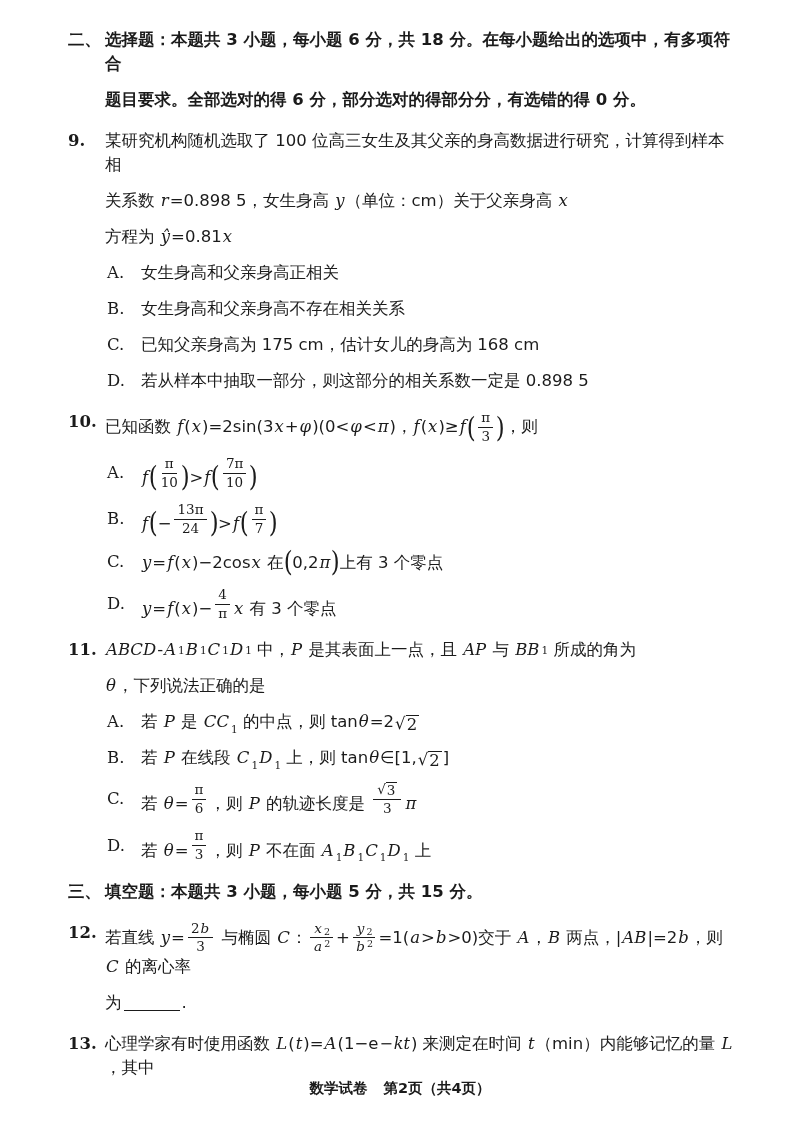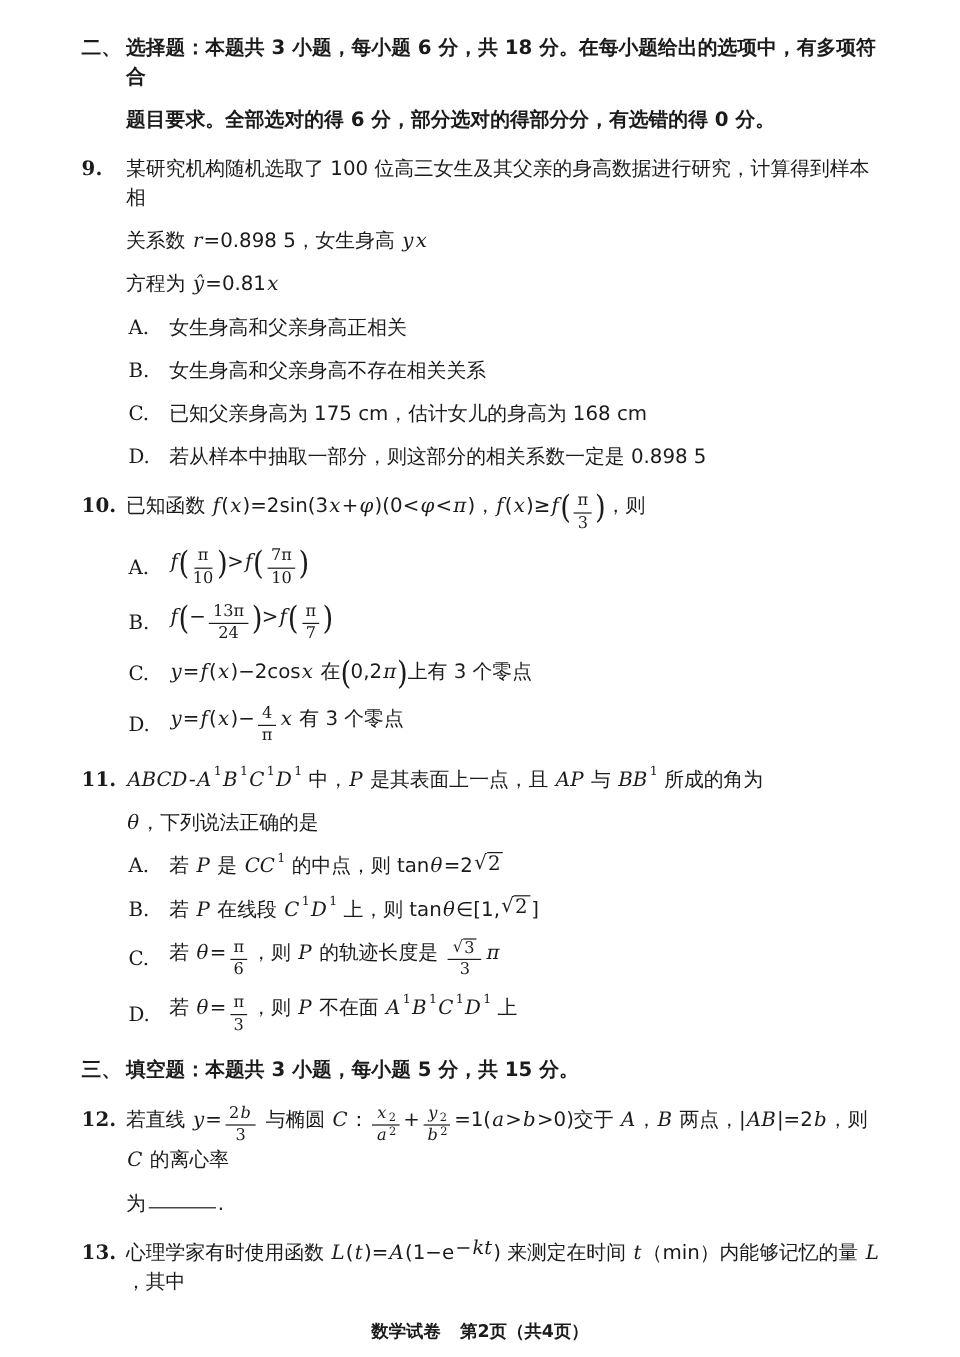--- a/index.html
+++ b/index.html
@@ -5,21 +5,21 @@
   html,body{margin:0;padding:0;background:#ffffff;}
   .page{
     position:relative;width:800px;height:1131px;background:#ffffff;
     color:#1b1b1b;font-family:"DejaVu Sans","Liberation Sans",sans-serif;
     font-size:16.5px;box-sizing:border-box;padding:28px 60px 0 68px;overflow:hidden;
   }
   .para{display:flex;margin-bottom:5px;}
   .plabel{flex:0 0 37px;font-family:"DejaVu Serif","Liberation Serif",serif;font-weight:700;line-height:24px;}
   .para.hdr .plabel{font-family:inherit;}
   .pbody{flex:1;min-width:0;}
-  .line{margin:0 0 12px 0;line-height:24px;display:flex;flex-wrap:wrap;}
+  .line{margin:0 0 12px 0;line-height:24px;display:flex;align-items:center;flex-wrap:wrap;}
   .hdr .line{font-weight:700;}
   .txt{white-space:pre-wrap;}
   .math{font-family:"DejaVu Serif","Liberation Serif",serif;font-style:italic;padding:0 1px;}
   .mtx{font-family:"DejaVu Serif","Liberation Serif",serif;font-style:normal;}
   .frac{display:inline-flex;flex-direction:column;align-items:center;vertical-align:middle;
         margin:0 3px;font-size:13.5px;line-height:1.15;font-family:"DejaVu Serif","Liberation Serif",serif;}
   .frac .num{border-bottom:1.3px solid #1b1b1b;padding:0 3px 1px;display:flex;align-items:flex-end;}
   .frac .den{padding-top:1px;display:flex;align-items:flex-start;}
   .bp{font-family:"DejaVu Serif","Liberation Serif",serif;font-size:27px;font-weight:400;
       line-height:1;transform:scaleX(.85);display:inline-block;margin:0 -1px;}
@@ -27,23 +27,23 @@
       vertical-align:-4px;line-height:1;margin-left:1px;}
   .sp{font-family:"DejaVu Serif","Liberation Serif",serif;font-style:normal;font-size:16px;
       vertical-align:7px;line-height:1;margin-left:1px;}
   .frac .sp{vertical-align:4px;font-size:9.5px;}
   .root{font-family:"DejaVu Serif","Liberation Serif",serif;display:inline-flex;align-items:stretch;margin:0 1px;}
   .root .rsign{line-height:1.1;}
   .root .rbar{border-top:1.3px solid #1b1b1b;padding:0 2px 0 1px;line-height:1.1;}
   .blank{display:inline-block;width:56px;height:15px;border-bottom:1.6px solid #1b1b1b;margin:0 2px;}
   .option{display:flex;margin:0 0 12px 2px;align-items:center;line-height:24px;flex-wrap:wrap;}
   .olabel{flex:0 0 34px;font-family:"DejaVu Serif","Liberation Serif",serif;}
-  .ocontent{display:flex;align-items:flex-start;flex-wrap:wrap;line-height:24px;}
+  .ocontent{display:flex;align-items:flex-end;flex-wrap:wrap;line-height:24px;}
   .footer{
-    position:absolute;left:0;right:0;bottom:12px;text-align:center;
+    position:absolute;left:0;right:0;bottom:33px;text-align:center;
     font-size:14.5px;font-weight:700;color:#1b1b1b;
   }
   .footer .sep{display:inline-block;width:16px;}
 </style>
 </head>
 <body>
 
 <div class="page">
   <div class="content">
       <div class="para hdr">
@@ -61,20 +61,21 @@
         <span class="plabel">9.</span>
         <div class="pbody">
           <div class="line">
             <span class="txt">某研究机构随机选取了 100 位高三女生及其父亲的身高数据进行研究，计算得到样本相</span>
           </div>
           <div class="line">
             <span class="txt">关系数 </span>
             <span class="math">r</span>
             <span class="txt">=0.898 5，女生身高 </span>
             <span class="math">y</span>
+            <span class="txt">（单位：cm）关于父亲身高 </span>
             <span class="math">x</span>
           </div>
           <div class="line">
             <span class="txt">方程为 </span>
             <span class="math">ŷ</span>
             <span class="txt">=0.81</span>
             <span class="math">x</span>
           </div>
           <div class="option">
             <span class="olabel">A.</span>

